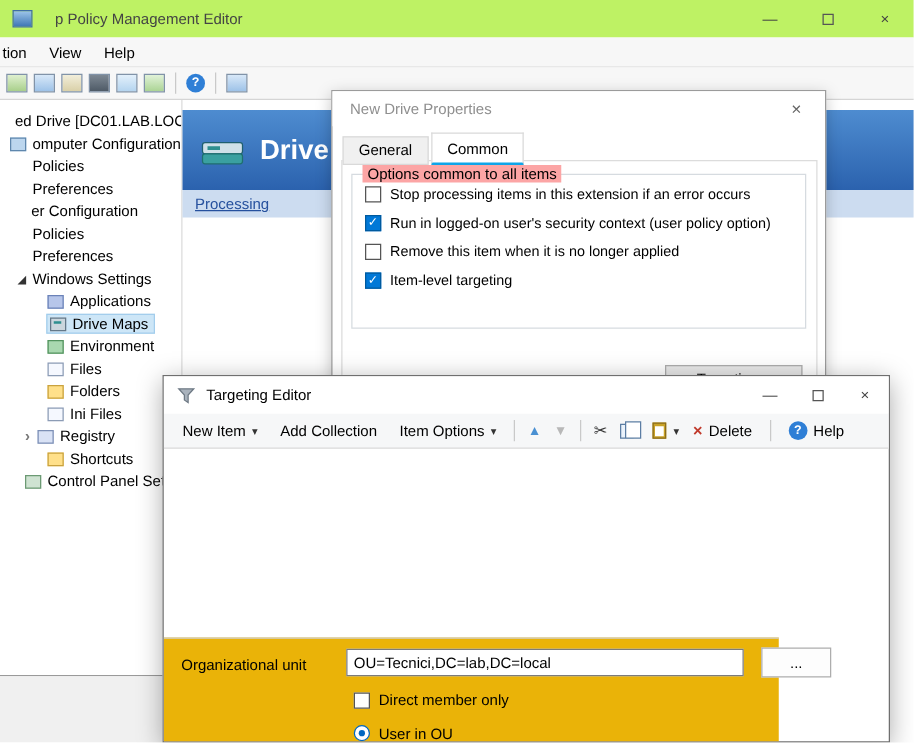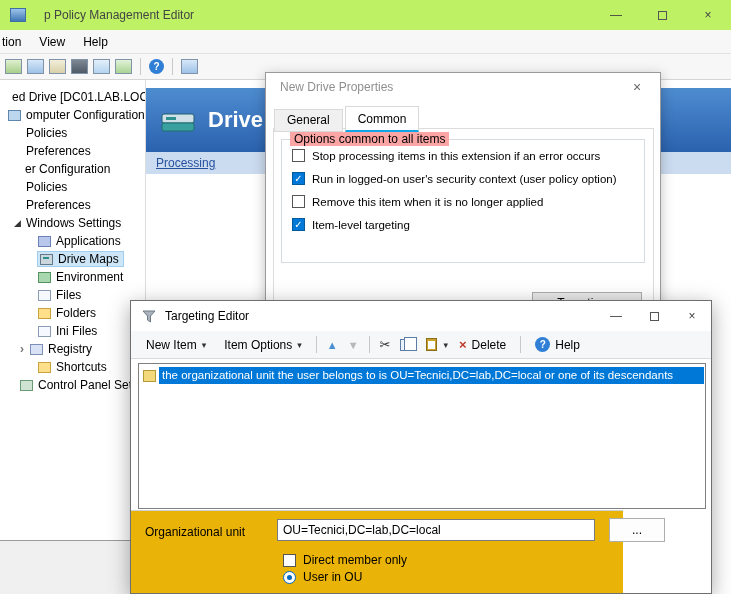--- a/index.html
+++ b/index.html
@@ -94,21 +94,21 @@
   .del-x { color:#c0392b; font-weight:bold; font-size:13px; }
   .t-list { position:absolute; left:7px; top:62px; width:568px; height:146px; background:#fff; border:1px solid #808080; }
   .t-row { display:flex; align-items:center; margin:2px 1px 0 1px; height:19px; }
   .t-row .ic-ou { margin:0 3px 0 3px; }
   .t-row-text { flex:1; background:#0078d7; color:#fff; font-size:11.5px; height:17px; line-height:17px; padding:0 3px; white-space:nowrap; overflow:hidden; }
   .t-bottom { position:absolute; left:0; top:209px; width:492px; height:85px; background:#eab308; border-top:1px solid #d0d0d0; }
   .ou-label { position:absolute; left:14px; top:14px; }
   .ou-input { position:absolute; left:146px; top:8px; width:318px; height:22px; border:1px solid #7b7b7b; font-family:"Liberation Sans",sans-serif; font-size:12px; padding:0 5px; background:#fff; }
   .browse-btn { position:absolute; left:478px; top:7px; width:56px; height:24px; background:#fdfdfd; }
   .dm-row { position:absolute; left:152px; top:42px; display:flex; align-items:center; }
-  .uo-row { position:absolute; left:152px; top:59px; display:flex; align-items:center; }
+  .uo-row { position:absolute; left:152px; top:69px; display:flex; }
   .radio { width:13px; height:13px; border:1px solid #0067c0; border-radius:50%; margin-right:7px; position:relative; background:#fff; flex:none; }
   .radio.sel::after { content:""; position:absolute; left:3px; top:3px; width:5px; height:5px; border-radius:50%; background:#0067c0; }
 </style>
 </head>
 <body>
 
 <div class="mw-titlebar">
   <div class="mw-appicon"></div>
   <div class="mw-title">p Policy Management Editor</div>
   <div class="mw-controls">
@@ -271,20 +271,23 @@
       <div class="t-btn">×</div>
     </div>
   </div>
 
   <div class="t-toolbar">
     <span class="tbtn">
         <span>New Item</span>
         <span class="dd">▾</span>
       </span>
     <span class="tbtn">
+        <span>Add Collection</span>
+      </span>
+    <span class="tbtn">
         <span>Item Options</span>
         <span class="dd">▾</span>
       </span>
     <span class="tsep"></span>
     <span class="arr-up">▲</span>
     <span class="arr-dn">▼</span>
     <span class="tsep"></span>
     <span class="scissors">✂</span>
     <span class="copy-ic"></span>
     <span class="paste-ic"></span>
@@ -293,26 +296,20 @@
         <span class="del-x">×</span>
         <span>Delete</span>
       </span>
     <span class="tsep"></span>
     <span class="tbtn">
         <span class="helpdot">?</span>
         <span>Help</span>
       </span>
   </div>
 
-  <div class="t-list">
-    <div class="t-row">
-      <span class="ti ic-ou"></span>
-      <span class="t-row-text">the organizational unit the user belongs to is OU=Tecnici,DC=lab,DC=local or one of its descendants</span>
-    </div>
-  </div>
 
   <div class="t-bottom">
     <span class="ou-label">Organizational unit</span>
     <input class="ou-input" type="text" value="OU=Tecnici,DC=lab,DC=local" style="">
     <div class="wbtn browse-btn">...</div>
     <div class="dm-row">
       <span class="checkbox"></span>
       <span>Direct member only</span>
     </div>
     <div class="uo-row">

